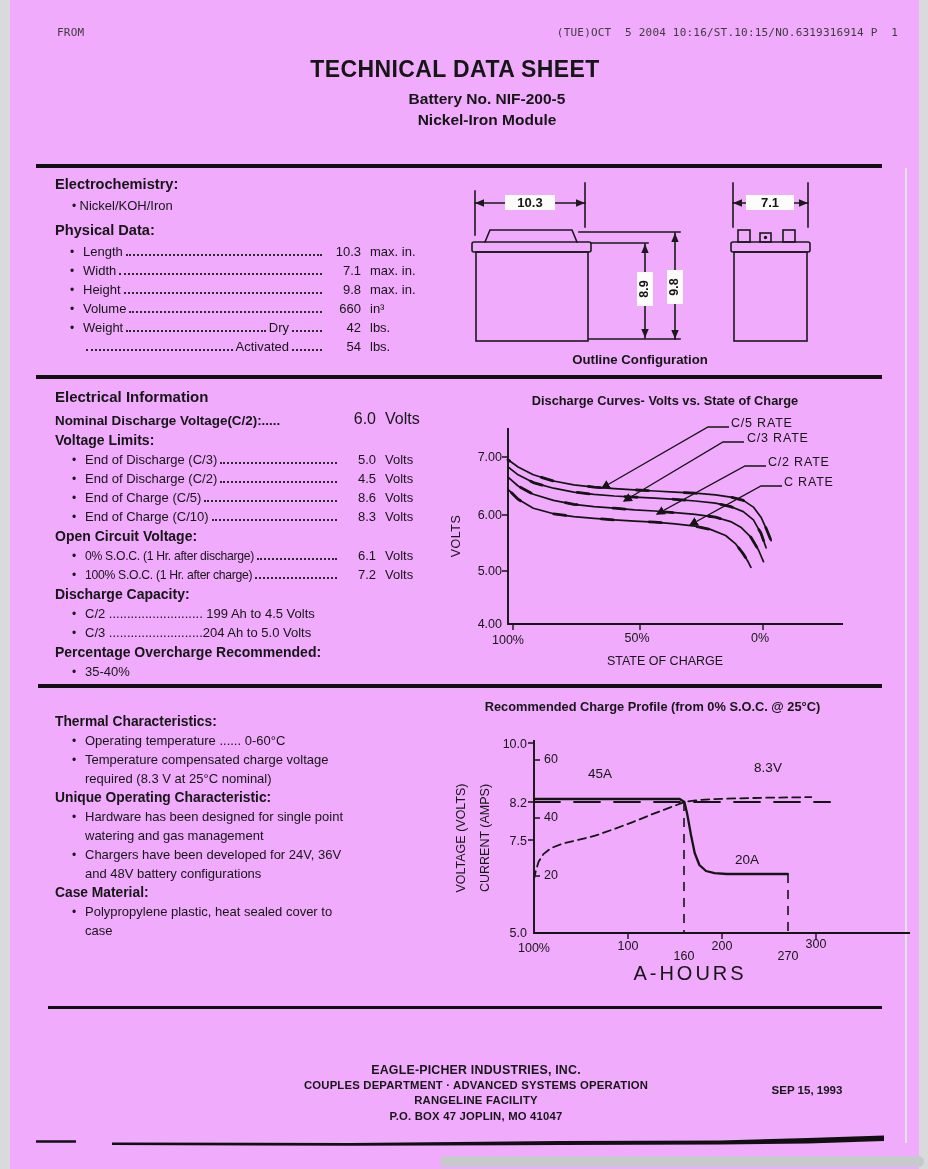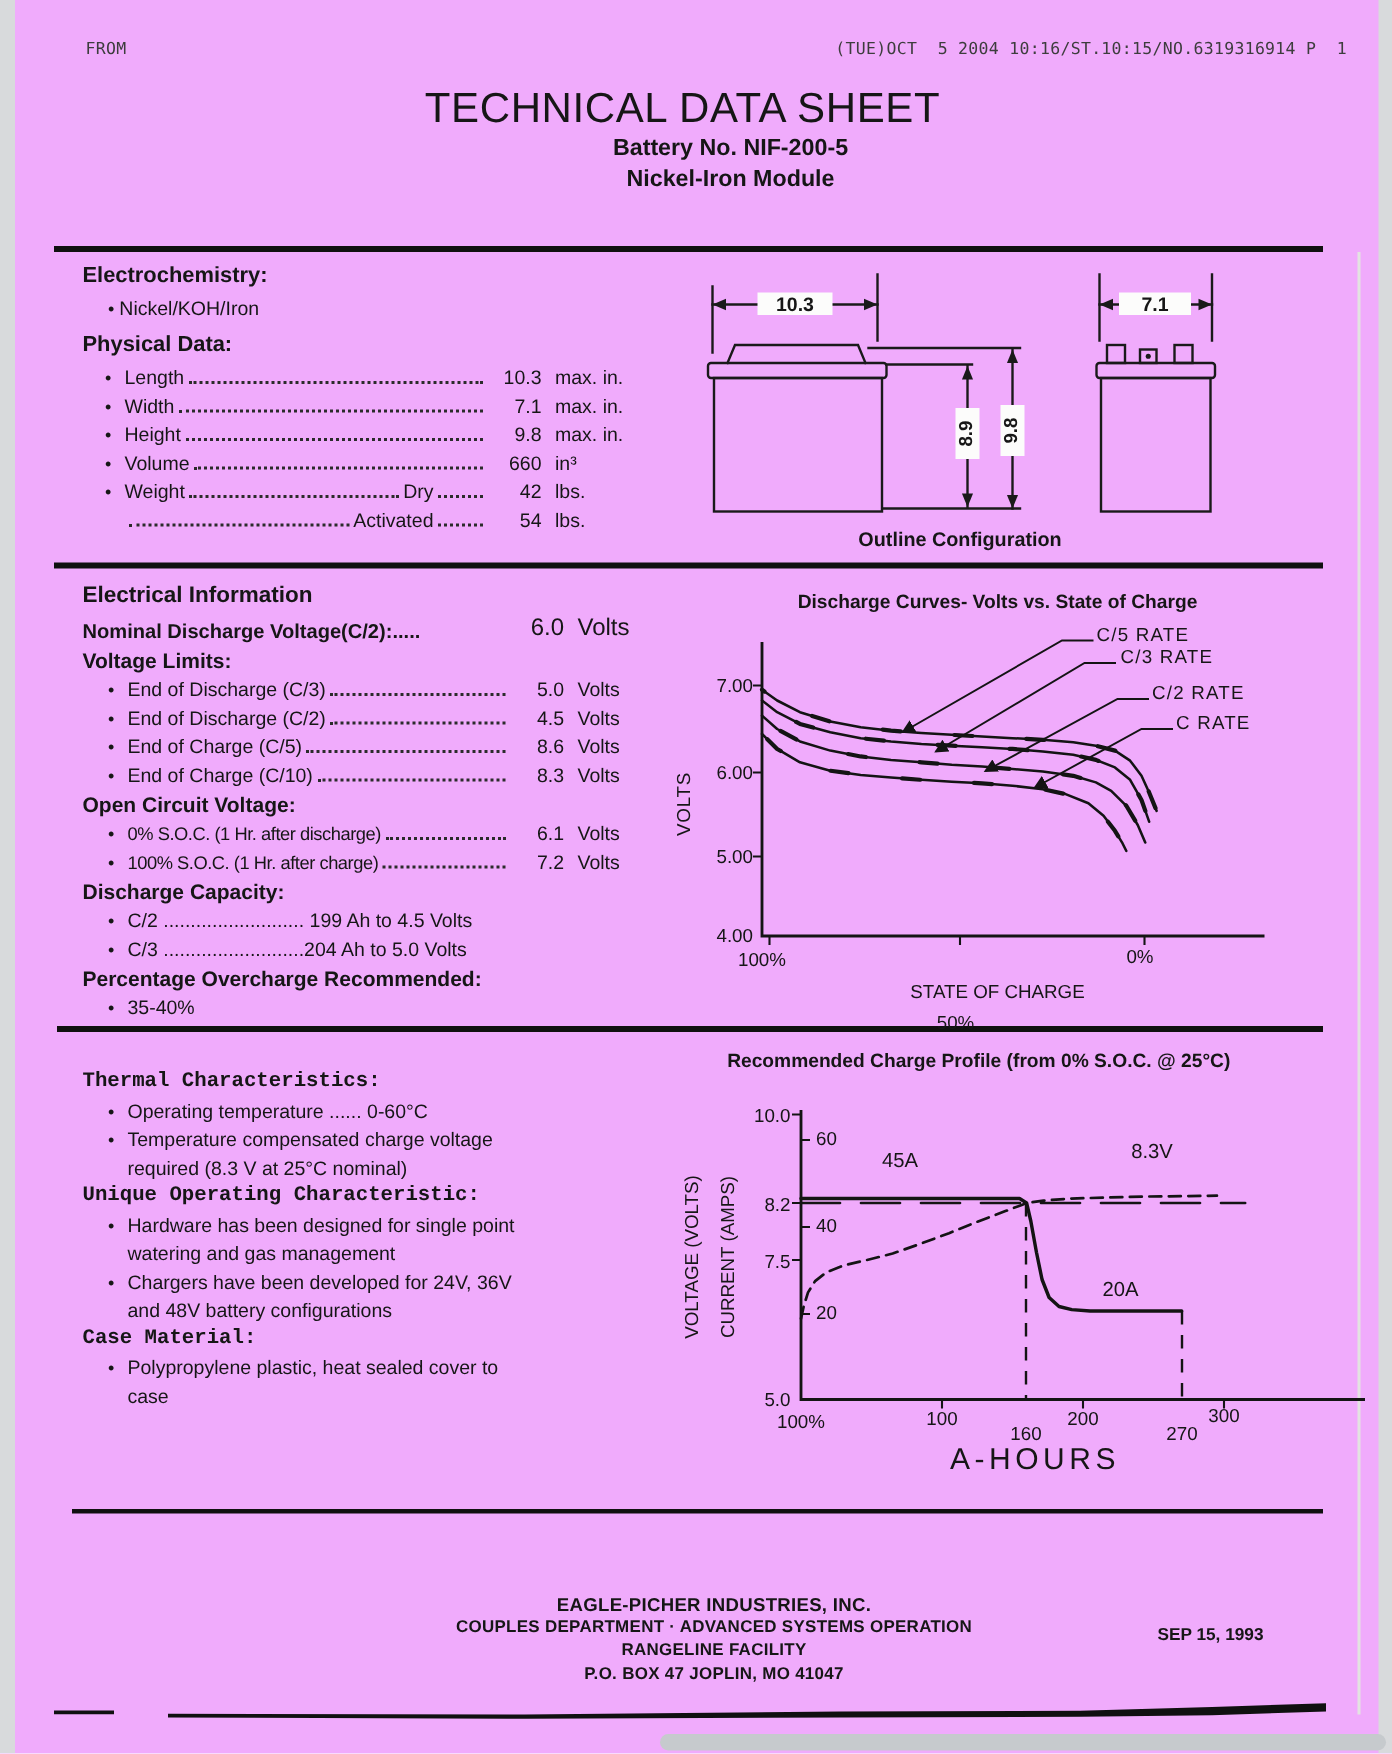--- a/index.html
+++ b/index.html
@@ -3,42 +3,42 @@
 <meta charset="utf-8">
 <style>
   html,body{margin:0;padding:0;background:#ffffff;}
   .page{position:relative;width:928px;height:1169px;background:#f0abfc;overflow:hidden;
         font-family:"Liberation Sans",sans-serif;color:#161616;}
   .abs{position:absolute;}
   .b{font-weight:bold;}
   .ctr{text-align:center;}
   .rt{text-align:right;}
   .fax{font-family:"DejaVu Sans Mono",monospace;font-size:11px;color:#3d3d3d;letter-spacing:.2px;white-space:pre;}
-  .h-main{font-size:28px;font-weight:normal;letter-spacing:.4px;}
+  .h-main{font-size:23px;font-weight:bold;letter-spacing:.4px;}
   .h-sub{font-size:15.5px;font-weight:bold;margin-left:32px;}
   .sec-head{font-size:14.6px;font-weight:bold;}
   .rule{position:absolute;background:#101010;}
   .edge{position:absolute;background:#d8dadc;}
   .crease{position:absolute;background:#e3e3e1;}
   
   .prow,.erow{display:flex;align-items:flex-end;height:19px;font-size:13px;}
   .erow-main{display:flex;align-items:flex-end;height:20px;}
   .erow-main .ml{font-size:13.4px;font-weight:bold;white-space:pre;}
   .erow-head{display:flex;align-items:flex-end;height:20px;font-size:14px;font-weight:bold;}
   .bul{flex:0 0 13px;font-size:12px;}
   .ind{flex:0 0 17px;}
   .plabel{white-space:pre;}
   .leader{flex:1 1 auto;border-bottom:2px dotted #2b2b2b;margin:0 3px 3px 3px;min-width:8px;}
   .l2{flex:0 0 30px;}
   .spacer{flex:1 1 auto;}
   .val{flex:0 0 36px;text-align:right;white-space:pre;}
   .unit{flex:0 0 62px;padding-left:9px;white-space:pre;}
   .sm{font-size:12.2px;letter-spacing:-.3px;}
   
-  .t-head{height:19px;display:flex;align-items:flex-end;font-size:13.8px;font-weight:bold;font-family:Liberation Mono, monospace;}
+  .t-head{height:19px;display:flex;align-items:flex-end;font-size:13.8px;font-weight:bold;}
   .t-line{height:19px;display:flex;align-items:flex-end;font-size:13px;white-space:pre;}
   .t-cont{padding-left:30px;}
   .t-bul{flex:0 0 13px;font-size:12px;margin-left:17px;}
   
   .tick{font-size:12.5px;}
   .ratelbl{font-size:12.5px;letter-spacing:.8px;white-space:pre;}
   .ann{font-size:13.5px;white-space:pre;}
   .rot{transform:rotate(-90deg);transform-origin:center center;}
   .dimlbl{font-size:13px;font-weight:600;background:#fcfcfb;text-align:center;}
   svg{display:block;}
@@ -264,21 +264,21 @@
         <polyline points="68.0,89.1 78.1,98.0 93.3,106.3 113.5,112.4 133.8,116.3 154.0,118.6 174.3,120.2 194.5,121.9 214.7,123.0 235.0,124.7 255.2,126.4 275.5,129.2 290.6,133.6 300.8,139.2 310.9,149.2 318.5,162.0 323.5,173.7" stroke-width="2.8" stroke-linejoin="round" stroke-linecap="round" stroke-dasharray="12 36" stroke-dashoffset="32"></polyline>
         <polyline points="68.0,101.3 78.1,111.3 93.3,120.2 113.5,125.8 133.8,128.6 154.0,130.3 174.3,131.9 194.5,133.1 214.7,134.2 235.0,135.8 255.2,138.1 270.4,141.4 285.6,147.5 295.7,155.9 303.3,165.9 308.4,174.3 310.9,179.3" stroke-width="1.7" stroke-linejoin="round" stroke-linecap="round"></polyline>
         <polyline points="68.0,101.3 78.1,111.3 93.3,120.2 113.5,125.8 133.8,128.6 154.0,130.3 174.3,131.9 194.5,133.1 214.7,134.2 235.0,135.8 255.2,138.1 270.4,141.4 285.6,147.5 295.7,155.9 303.3,165.9 308.4,174.3 310.9,179.3" stroke-width="2.8" stroke-linejoin="round" stroke-linecap="round" stroke-dasharray="12 36" stroke-dashoffset="43"></polyline>
       </g>
   </svg>
   <div class="abs tick rt" style="left:462px;top:450px;width:40px;">7.00</div>
   <div class="abs tick rt" style="left:462px;top:508px;width:40px;">6.00</div>
   <div class="abs tick rt" style="left:462px;top:564px;width:40px;">5.00</div>
   <div class="abs tick rt" style="left:462px;top:617px;width:40px;">4.00</div>
   <div class="abs tick ctr" style="left:487px;top:633px;width:42px;">100%</div>
-  <div class="abs tick ctr" style="left:619px;top:631px;width:36px;margin-top:44px;">50%</div>
+  <div class="abs tick ctr" style="left:619px;top:631px;width:36px;">50%</div>
   <div class="abs tick ctr" style="left:746px;top:631px;width:28px;">0%</div>
   <div class="abs tick ctr" style="left:565px;top:654px;width:200px;">STATE OF CHARGE</div>
   <div class="abs tick ctr rot" style="left:427px;top:528px;width:60px;height:16px;letter-spacing:.5px;">VOLTS</div>
   <div class="abs ratelbl" style="left:731px;top:416px;">C/5 RATE</div>
   <div class="abs ratelbl" style="left:747px;top:431px;">C/3 RATE</div>
   <div class="abs ratelbl" style="left:768px;top:455px;">C/2 RATE</div>
   <div class="abs ratelbl" style="left:784px;top:475px;">C RATE</div>
 
   <div class="abs" id="thermal-rows" style="left:55px;top:710px;width:400px;">
       <div class="t-head">Thermal Characteristics:</div>

